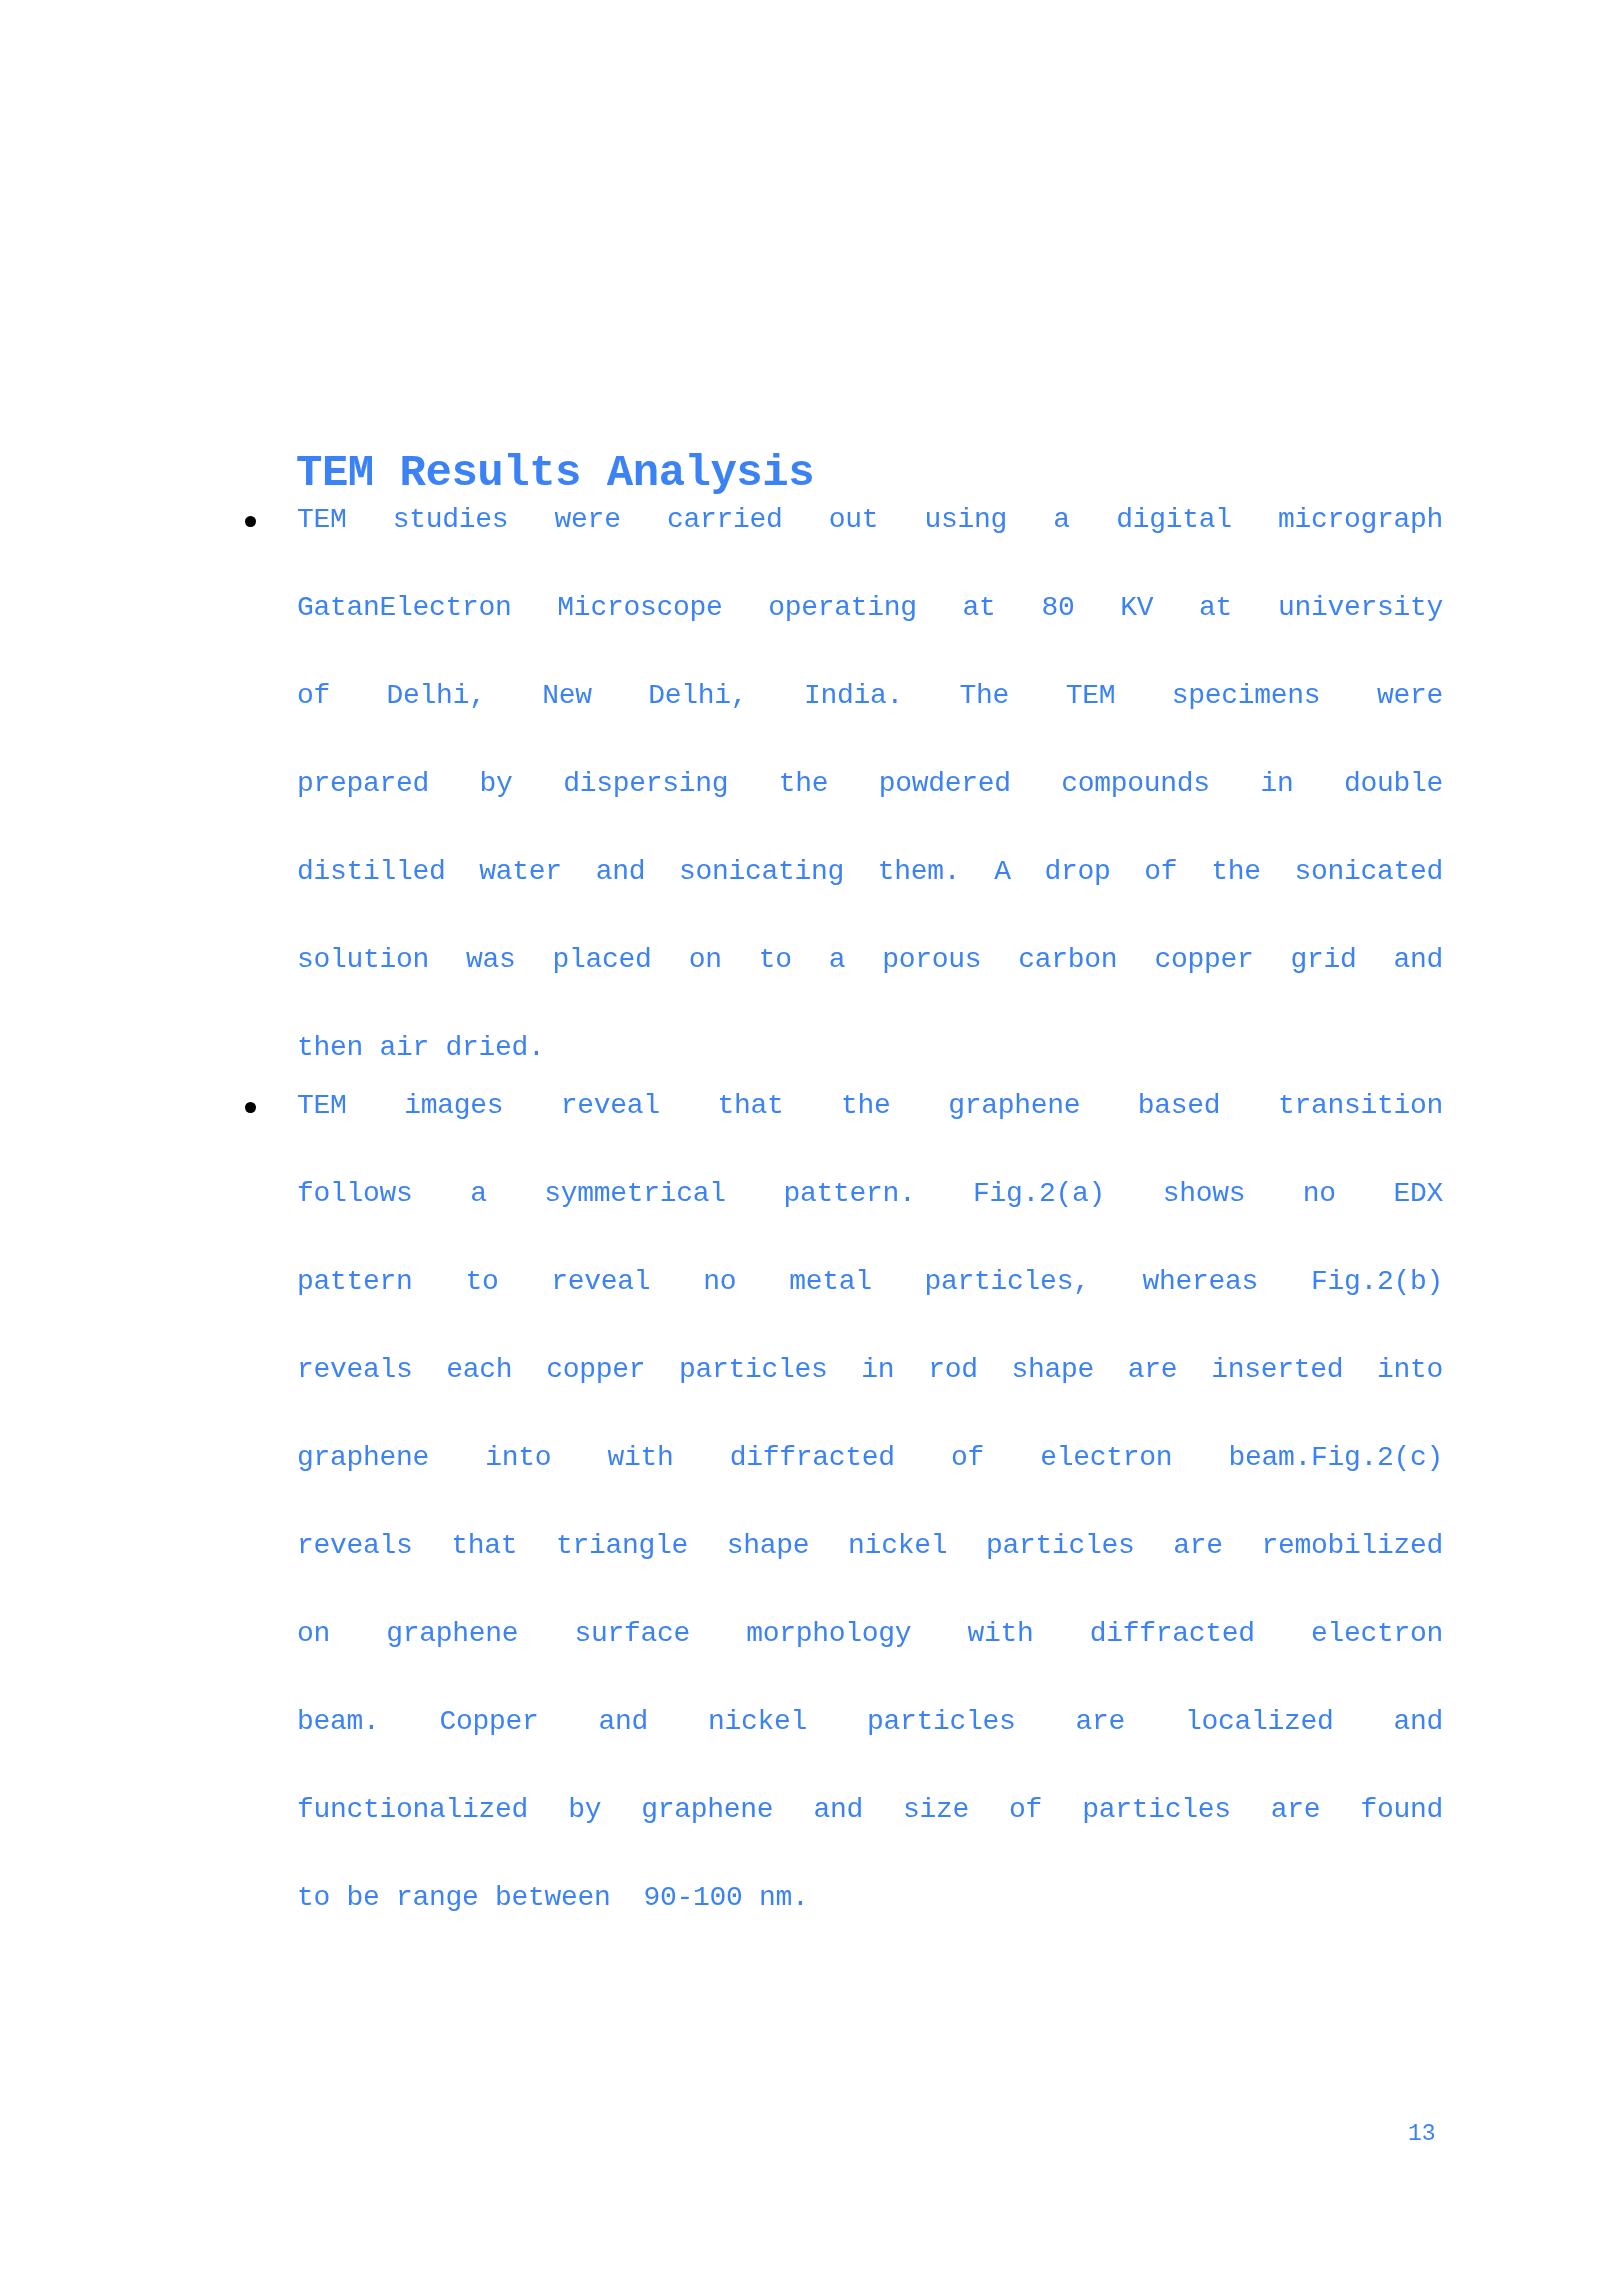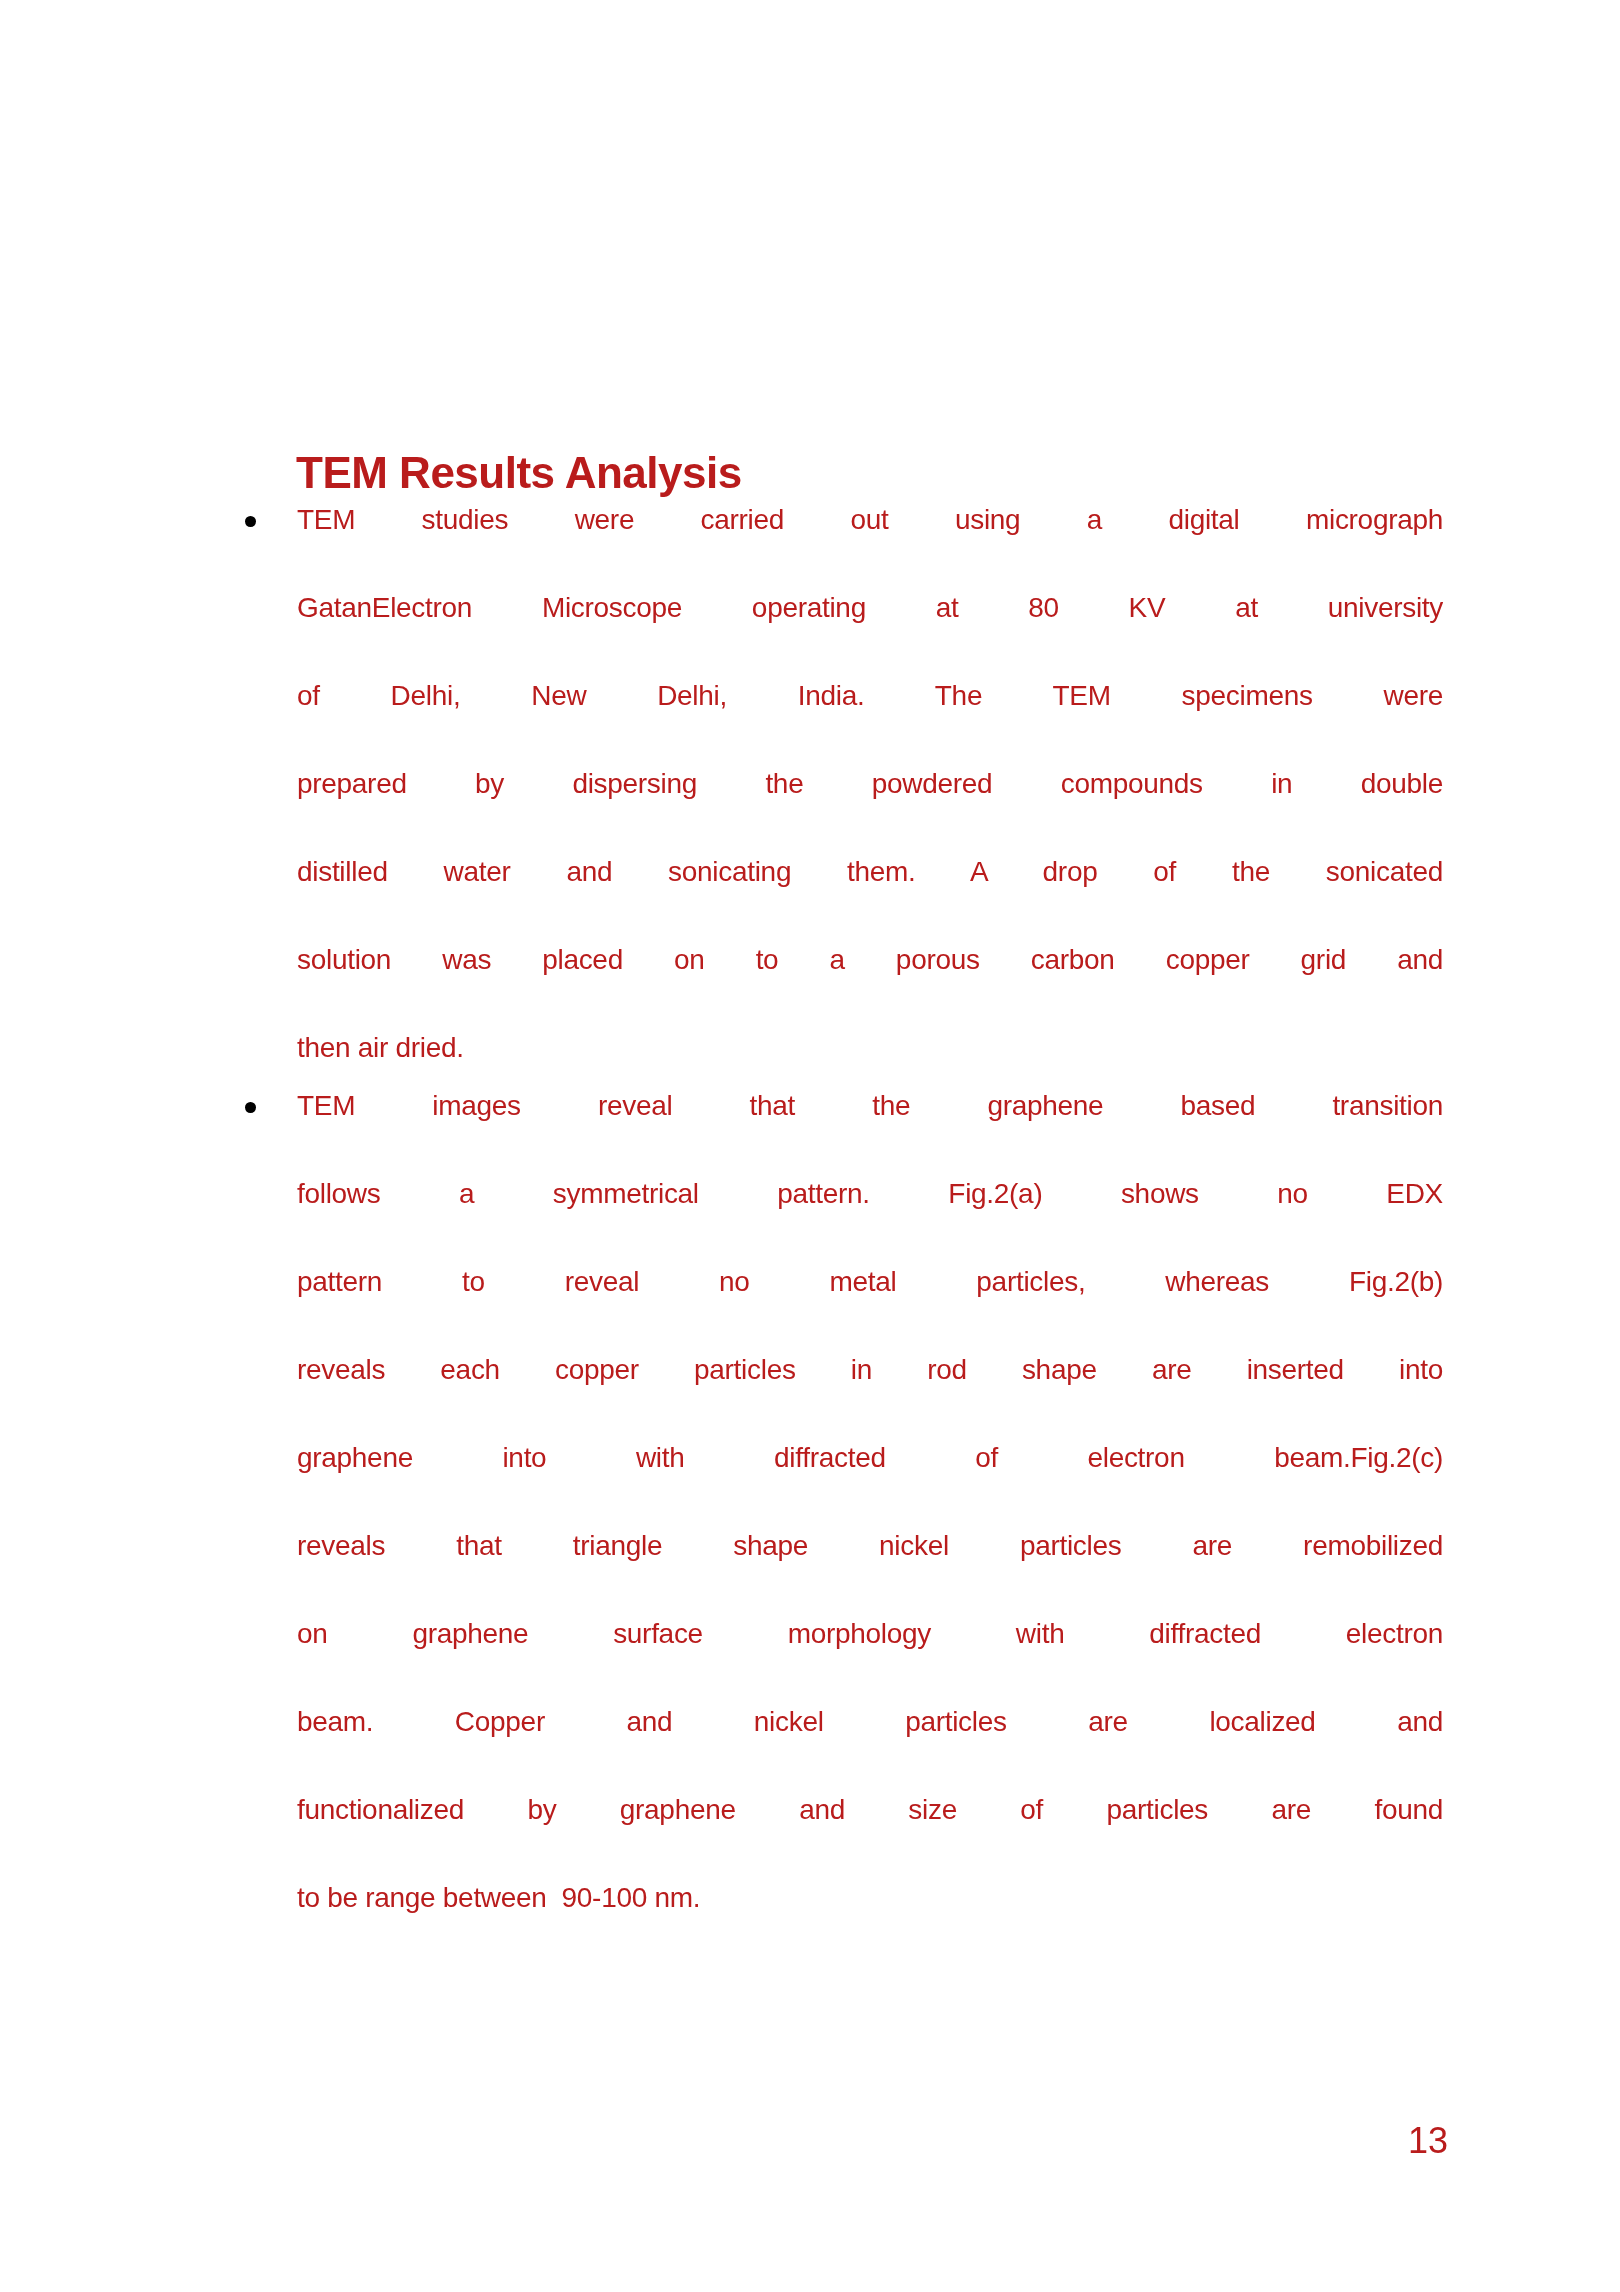--- a/index.html
+++ b/index.html
@@ -6,22 +6,22 @@
     margin: 0;
     padding: 0;
     background: #e8e8e8;
   }
   .page {
     position: relative;
     width: 1620px;
     height: 2293px;
     margin: 0 auto;
     background: #ffffff;
-    font-family: Liberation Sans, sans-serif;
-    color: #b91c1c;
+    font-family: Liberation Mono, monospace;
+    color: #3b82f6;
     overflow: hidden;
   }
   .heading {
     position: absolute;
     left: 296px;
     top: 451px;
     font-size: 44px;
     font-weight: bold;
     line-height: 1;
     letter-spacing: -0.5px;
@@ -55,21 +55,21 @@
   }
   .ln.last {
     text-align: right;
     text-align-last: left;
     white-space: pre;
   }
   .page-number {
     position: absolute;
     left: 1408px;
     top: 2123px;
-    font-size: 36px;
+    font-size: 23px;
     line-height: 1;
   }
 </style>
 </head>
 <body>
 
 <div class="page">
 
   <div class="heading">TEM Results Analysis</div>
 

